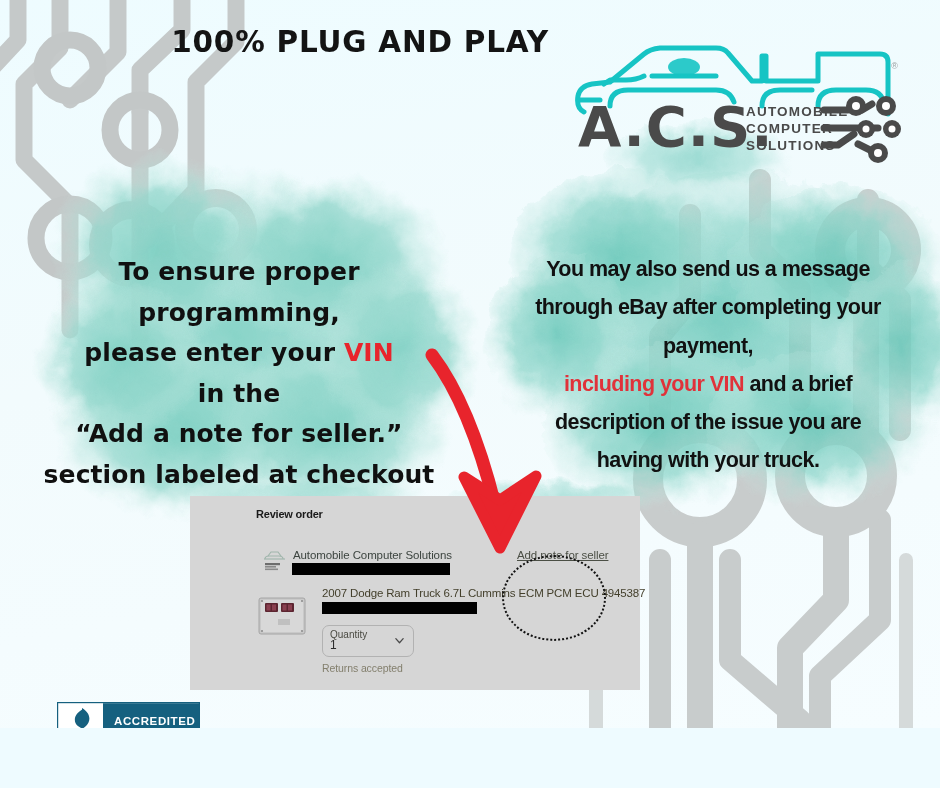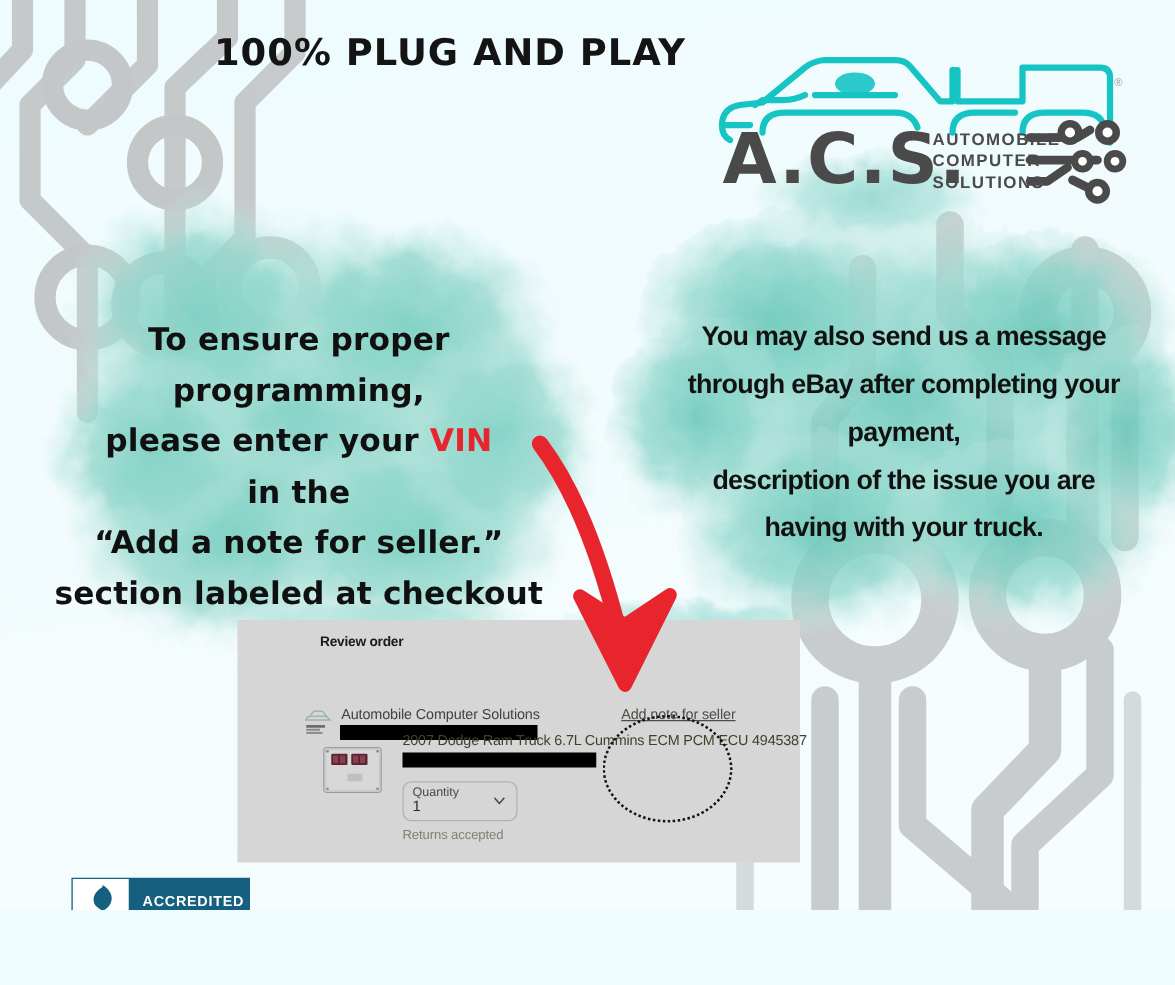--- a/index.html
+++ b/index.html
@@ -86,21 +86,21 @@
     font-weight: 700;
     font-size: 25px;
     line-height: 1.62;
     letter-spacing: 0.1px;
   }
   .col-left .ln { white-space: nowrap; }
   .vin-red { color: #e8242c; }
 
   .col-right {
     position: absolute;
-    left: 533px;
+    left: 518px;
     top: 250px;
     width: 380px;
     z-index: 6;
     text-align: center;
     color: #111;
     font-family: "Liberation Sans", sans-serif;
     font-weight: 700;
     font-size: 21.5px;
     line-height: 1.78;
     letter-spacing: -0.55px;
@@ -134,25 +134,24 @@
     top: 12px;
     font-family: "Liberation Sans", sans-serif;
     font-weight: 700;
     font-size: 11px;
     color: #1a1a1a;
     letter-spacing: -0.2px;
   }
 
   .seller-row {
     position: absolute;
-    left: 52px;
+    left: 72px;
     top: 51px;
     width: 380px;
     height: 30px;
-    margin-top: 17px;
   }
   .seller-thumb {
     position: absolute;
     left: 0; top: 0;
     width: 26px; height: 26px;
   }
   .seller-name {
     position: absolute;
     left: 31px;
     top: 2px;
@@ -451,20 +450,21 @@
     <div class="ln"><span>please enter your </span><span class="vin-red">VIN</span></div>
     <div class="ln">in the</div>
     <div class="ln">“Add a note for seller.”</div>
     <div class="ln">section labeled at checkout</div>
   </div>
 
   <div class="col-right">
     <div class="ln">You may also send us a message</div>
     <div class="ln">through eBay after completing your</div>
     <div class="ln">payment,</div>
+    <div class="ln"><span class="vin-red2">including your VIN</span><span> and a brief</span></div>
     <div class="ln">description of the issue you are</div>
     <div class="ln">having with your truck.</div>
   </div>
 
   <div class="ebay-panel">
     <div class="panel-title">Review order</div>
 
     <div class="seller-row">
       <svg class="seller-thumb" viewBox="0 0 26 26">
         <g fill="none" stroke="#9fb5ab" stroke-width="1.1">

